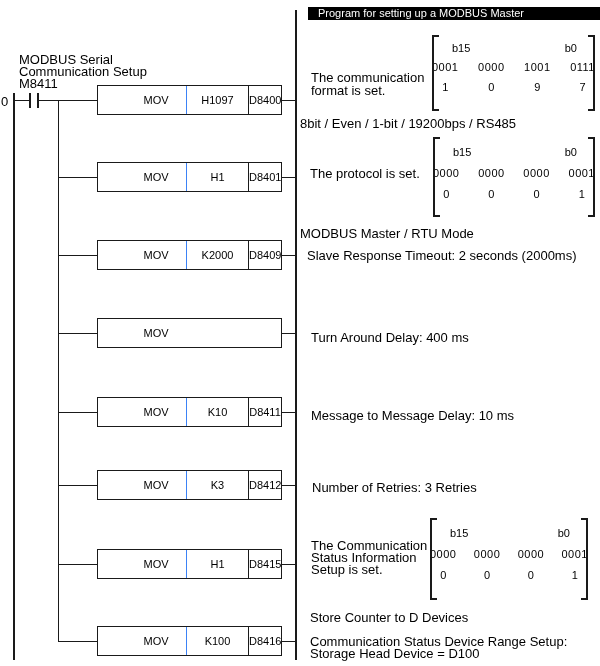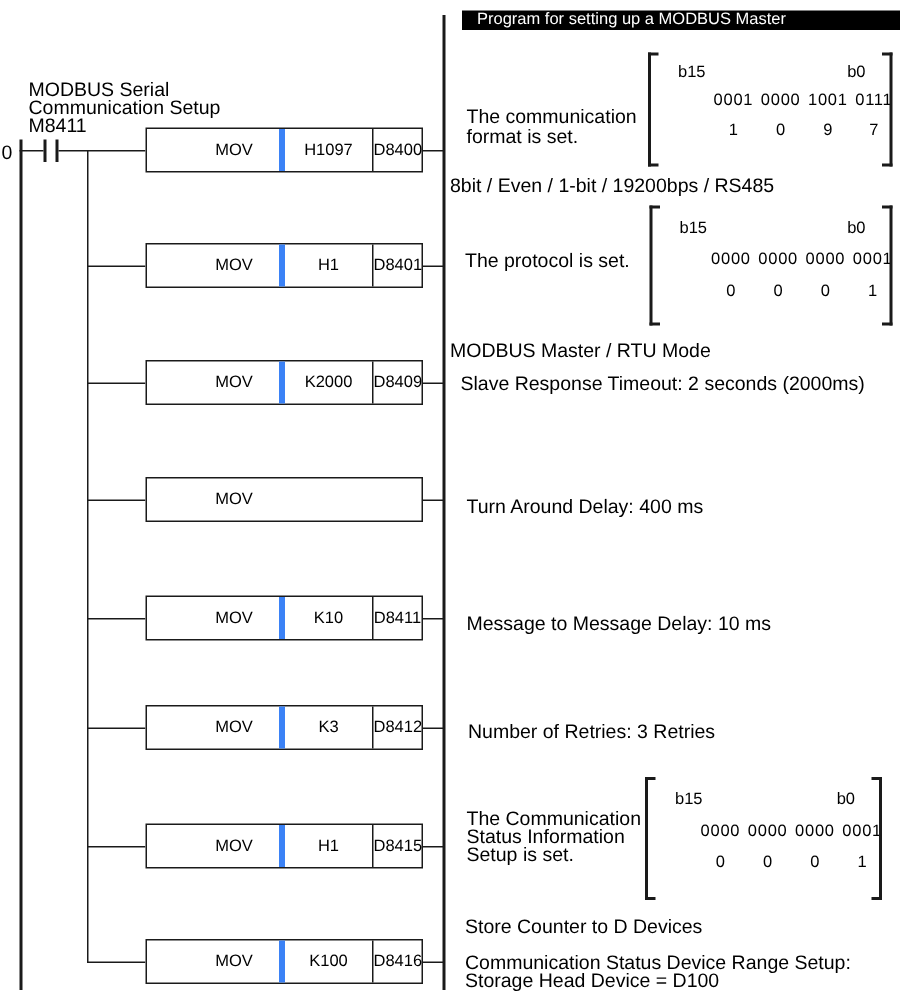--- a/index.html
+++ b/index.html
@@ -24,29 +24,29 @@
   .mov-box {
     position:absolute; left:97px; width:185px; height:30px;
     border:1px solid #1a1a1a; box-sizing:border-box;
     display:flex; background:#fff;padding-left:28px;
   }
   .mov-cell {
     display:flex; align-items:center; justify-content:center;
     font-size:11px; box-sizing:border-box;
   }
   .mov-cell.c1 { flex:0 0 60px; }
-  .mov-cell.c2 { flex:0 0 62px; border-left:4px solid #3b82f6; }
+  .mov-cell.c2 { flex:0 0 62px; border-left:1px solid #3b82f6; }
   .mov-cell.c3 { flex:1 1 auto; border-left:1px solid #1a1a1a; }
 
   .bitbox { position:absolute; font-size:11px; }
   .bb-edge { position:absolute; top:0; bottom:0; width:7px; box-sizing:border-box; }
   .bb-l { left:0; border-left:2px solid #1a1a1a; border-top:2px solid #1a1a1a; border-bottom:2px solid #1a1a1a; }
   .bb-r { right:0; border-right:2px solid #1a1a1a; border-top:2px solid #1a1a1a; border-bottom:2px solid #1a1a1a; }
   .bb-range { display:flex; justify-content:space-between; padding:7px 18px 0 20px; }
-  .bb-groups { display:flex; justify-content:flex-end; gap:5px; margin-top:7px; }
+  .bb-groups { display:flex; justify-content:space-between; gap:5px; margin-top:7px; }
   .bb-group { text-align:center; }
   .bb-bits { letter-spacing:0.5px; }
   .bb-hex { margin-top:8px; }
   .bitbox.tall .bb-range { padding-top:9px; }
   .bitbox.tall .bb-groups { margin-top:9px; }
   .bitbox.tall .bb-hex { margin-top:9px; }
 </style>
 </head>
 <body>
 

